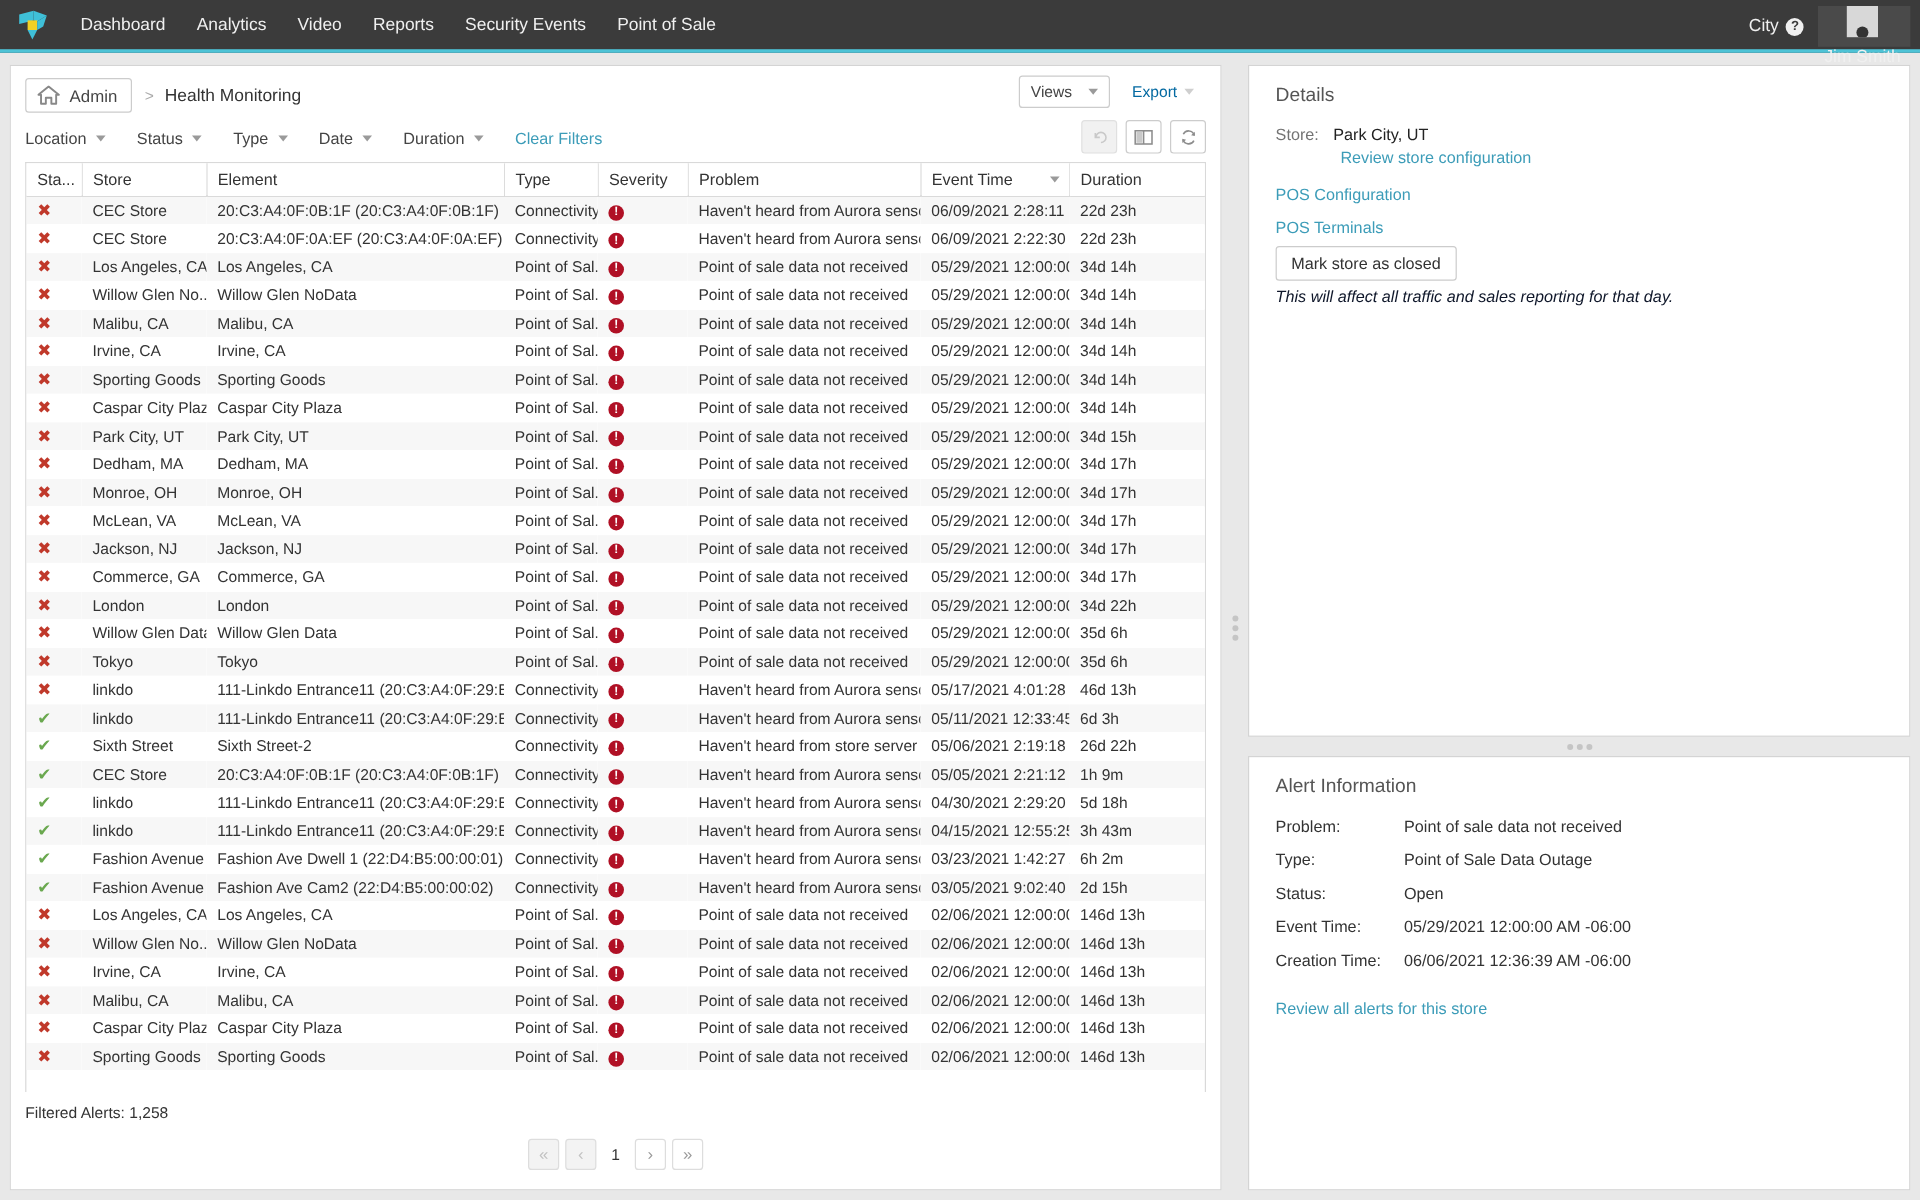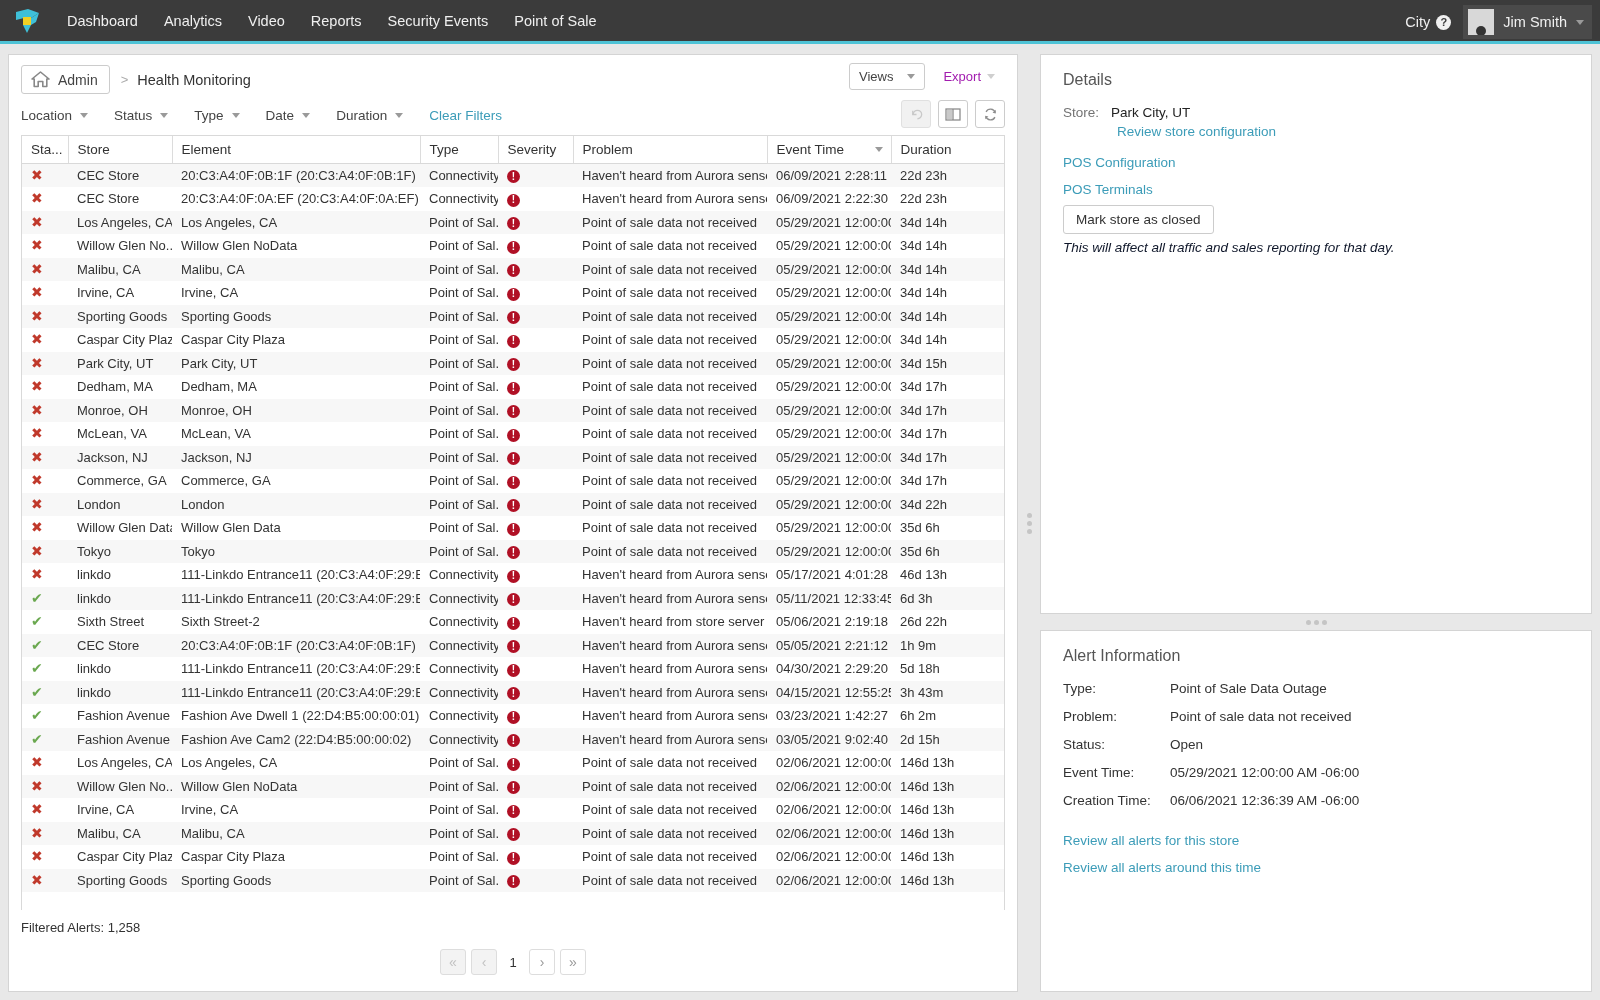--- a/index.html
+++ b/index.html
@@ -53,20 +53,21 @@
     display: flex; align-items: center; justify-content: center;
     line-height: 1;
   }
   #user-chip {
     display: flex; align-items: center; gap: 9px;
     background: #4a4a4a;
     height: 34px;
     margin-right: 8px;
     padding: 0 8px 0 5px;
     cursor: pointer;
+    flex-direction: column;
   }
   #avatar {
     width: 26px; height: 26px;
     background: #d8d8d8;
     display: flex; align-items: flex-end; justify-content: center;
     overflow: hidden; flex: none;
   }
   #avatar .head {
     width: 10px; height: 10px; border-radius: 50%;
     background: #333; margin-bottom: -1px;
@@ -149,21 +150,21 @@
   .btn-outline {
     border: 1px solid #ccc; border-radius: 3px;
     background: #fff; color: #444;
     font-size: 13px; height: 27px;
     padding: 0 9px;
     display: flex; align-items: center; gap: 14px;
     cursor: pointer;
     font-family: "Liberation Sans", sans-serif;
   }
   .btn-disabled {
-    color: #a21caf; border-color: transparent;
+    color: #0369a1; border-color: transparent;
     cursor: default;
   }
   .btn-disabled .caret { border-top-color: #cfcfcf; }
 
   
   #filter-row {
     display: flex; align-items: center;
     padding: 6px 12px 8px 12px;
     position: relative;
     gap: 0;
@@ -830,43 +831,40 @@
           <i></i>
           <i></i>
           <i></i>
         </span>
     </div>
 
     <div class="panel" id="alert-panel">
       <h2 class="panel-title">Alert Information</h2>
       <div id="alert-fields">
           <div class="alert-kv">
+            <span class="k">Problem:</span>
+            <span class="v">Point of sale data not received</span>
+          </div>
+          <div class="alert-kv">
             <span class="k">Type:</span>
             <span class="v">Point of Sale Data Outage</span>
-          </div>
-          <div class="alert-kv">
-            <span class="k">Problem:</span>
-            <span class="v">Point of sale data not received</span>
           </div>
           <div class="alert-kv">
             <span class="k">Status:</span>
             <span class="v">Open</span>
           </div>
           <div class="alert-kv">
             <span class="k">Event Time:</span>
             <span class="v">05/29/2021 12:00:00 AM -06:00</span>
           </div>
           <div class="alert-kv">
             <span class="k">Creation Time:</span>
             <span class="v">06/06/2021 12:36:39 AM -06:00</span>
           </div>
         </div>
       <div class="sp12"></div>
       <div>
         <span class="link">Review all alerts for this store</span>
       </div>
       <div class="sp12"></div>
-      <div>
-        <span class="link">Review all alerts around this time</span>
-      </div>
     </div>
   </div>
 </div>
 
 </body></html>

